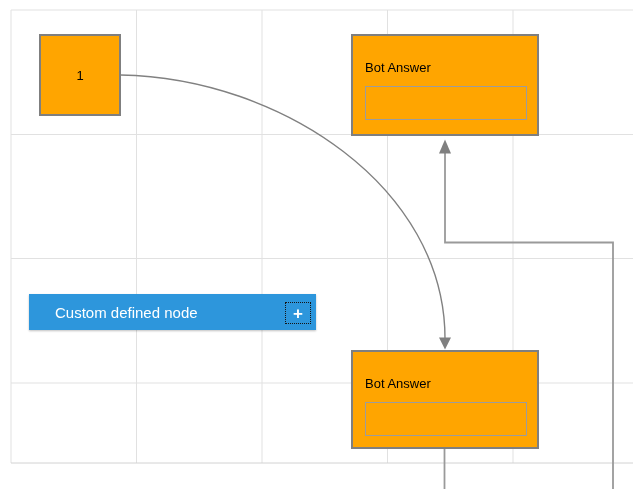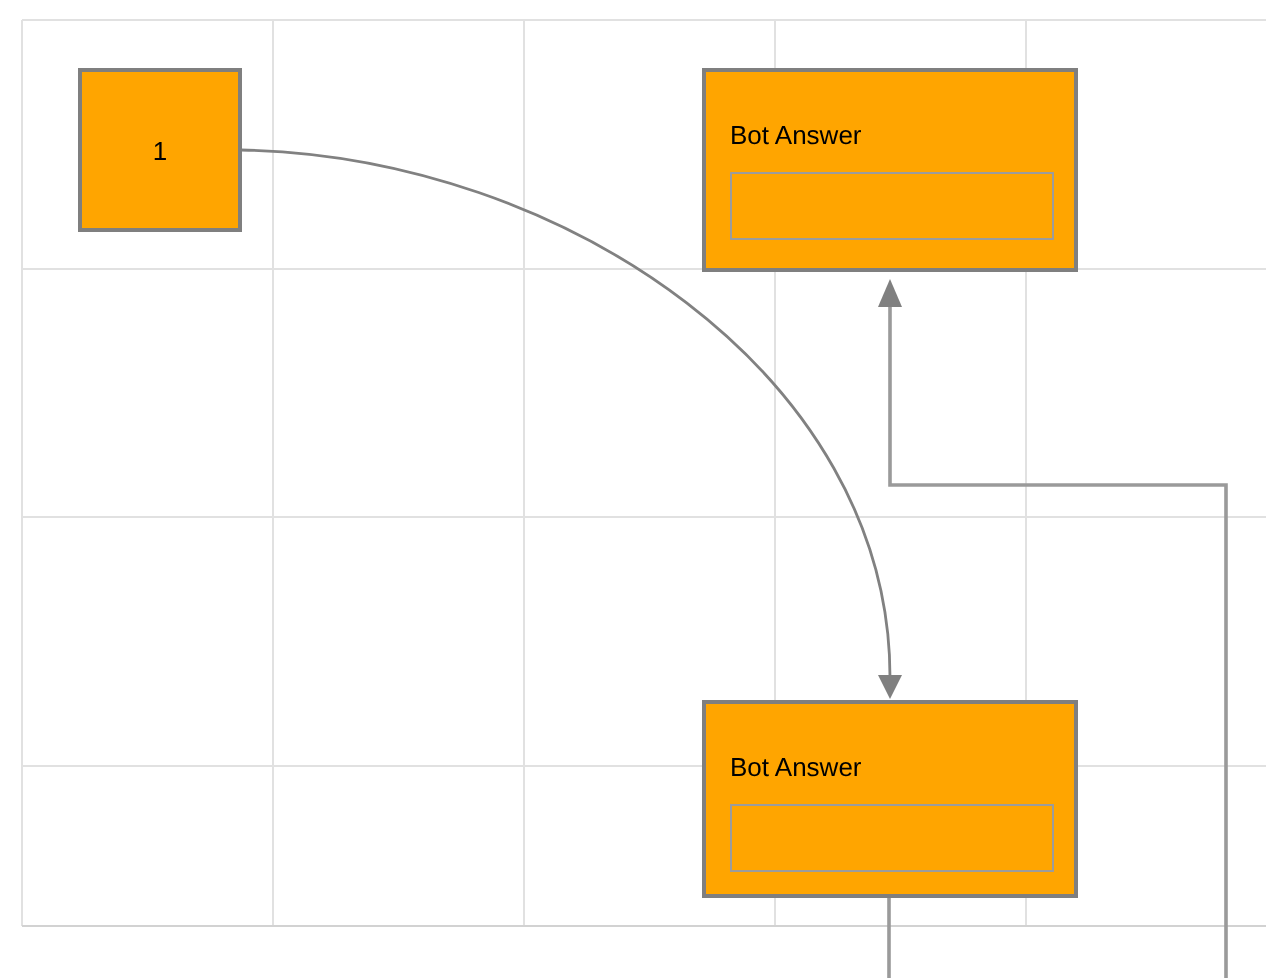--- a/index.html
+++ b/index.html
@@ -132,14 +132,20 @@
   <div class="node orange-node bot-node" id="node-bot-top">
     <div class="bot-title">Bot Answer</div>
     <div class="bot-input"></div>
   </div>
 
   <div class="node orange-node bot-node" id="node-bot-bottom">
     <div class="bot-title">Bot Answer</div>
     <div class="bot-input"></div>
   </div>
 
+  <div class="node" id="node-custom">
+    <span class="custom-label">Custom defined node</span>
+    <span class="plus-box">
+      <span>+</span>
+    </span>
+  </div>
 
 </div>
 
 </body></html>

